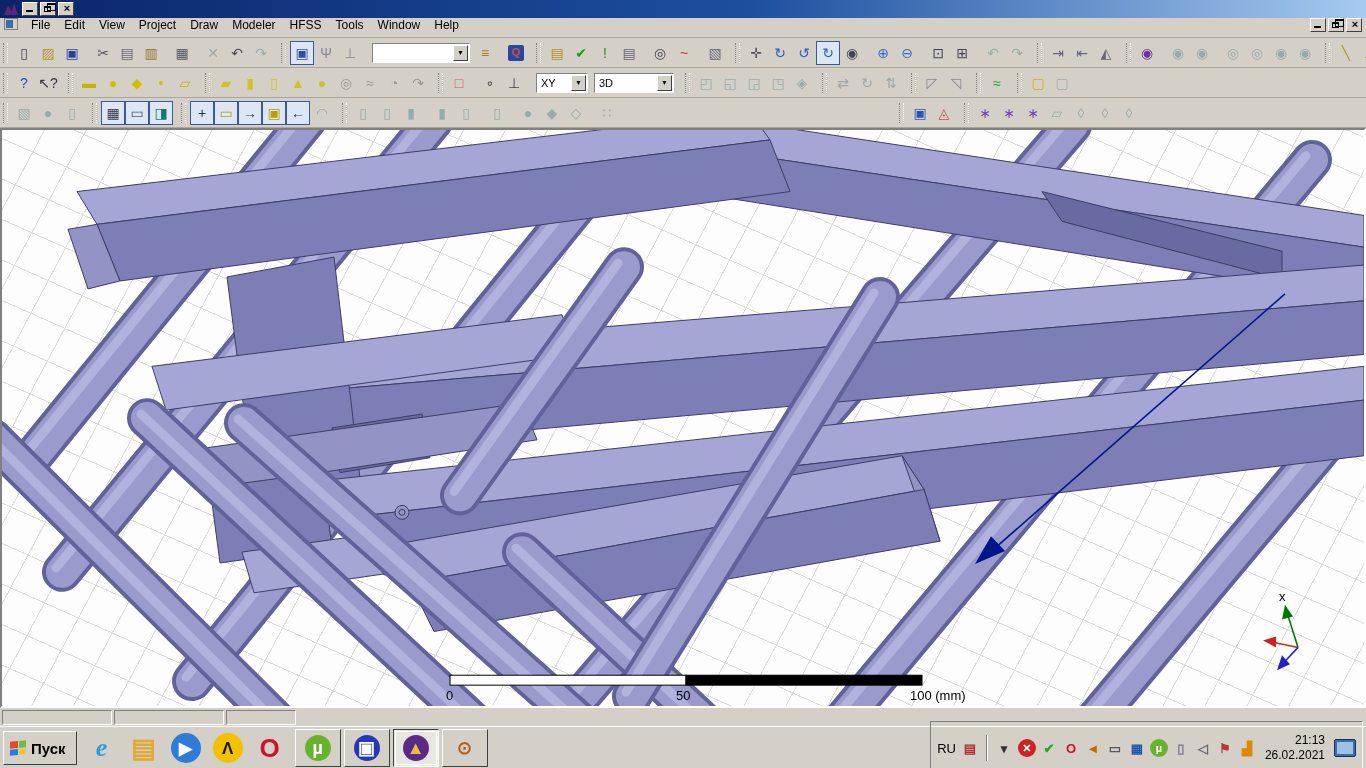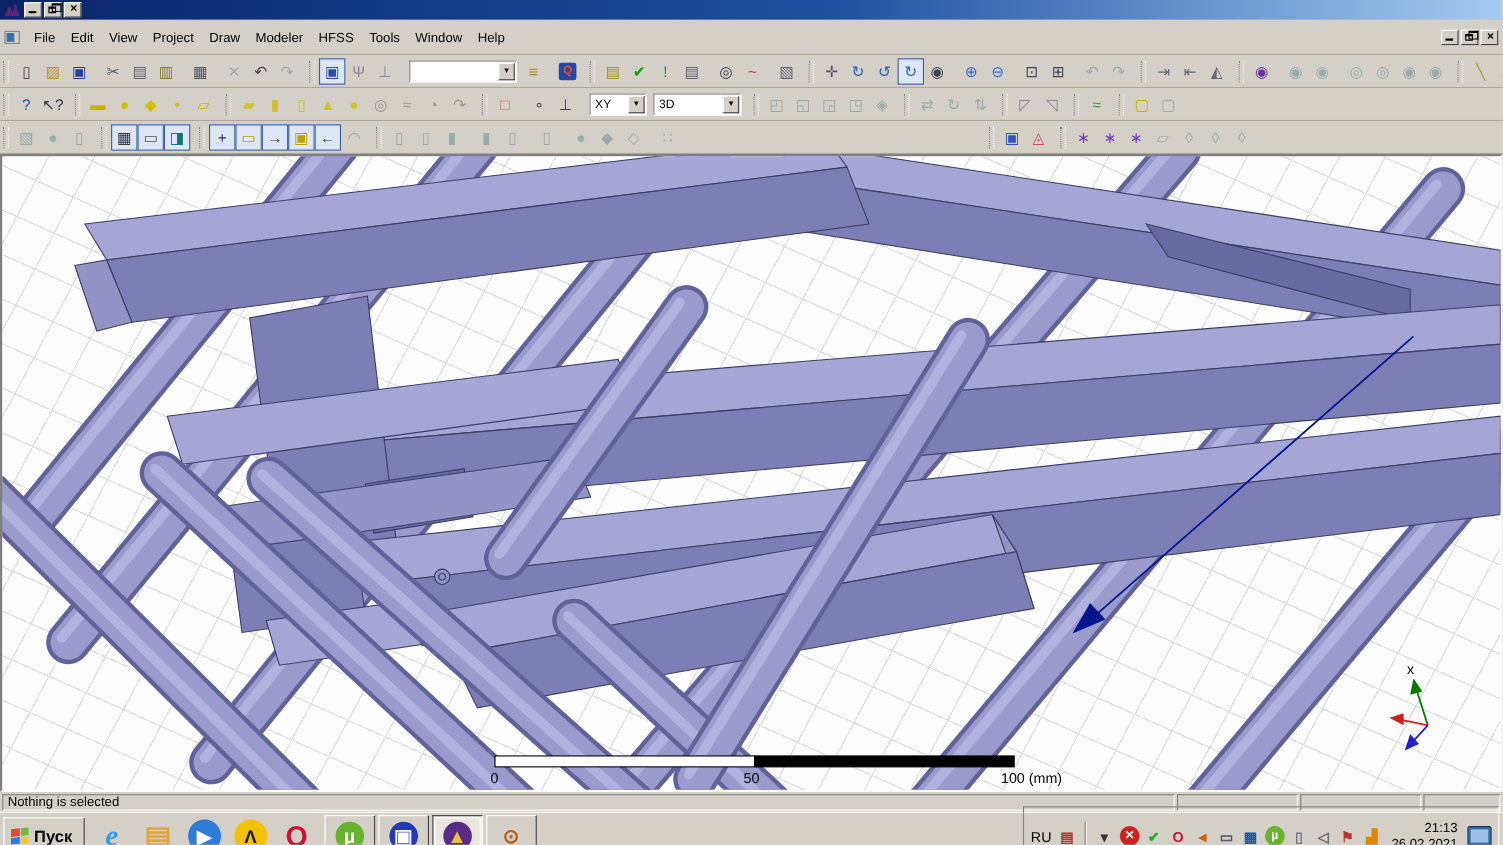--- a/index.html
+++ b/index.html
@@ -13,21 +13,21 @@
     background:linear-gradient(135deg,#7a1f5c,#4b2a8a); clip-path:polygon(0 100%,30% 20%,55% 70%,70% 0,100% 100%); }
   .titlebar .t-text { font-weight:bold; font-size:11px; white-space:nowrap; overflow:hidden; flex:1; letter-spacing:.2px;}
   .winbtns { display:flex; gap:2px; }
   .wbtn { width:16px; height:14px; background:#d4d0c8; border:1px solid;
     border-color:#fff #404040 #404040 #fff; position:relative; cursor:default; }
   .wbtn .mini { position:absolute; left:3px; bottom:3px; width:7px; height:2px; background:#000; }
   .wbtn .rest { position:absolute; left:3px; top:3px; width:7px; height:6px; border:1px solid #000; border-top-width:2px; background:#d4d0c8; }
   .wbtn .rest:before { content:""; position:absolute; left:2px; top:-5px; width:7px; height:5px; border:1px solid #000; border-top-width:2px; }
   .wbtn .cls { position:absolute; left:0; top:-1px; width:16px; text-align:center; font-size:11px; font-weight:bold; color:#000; }
 
-  .menubar { height:32px; display:flex; align-items:center; padding-left:2px; background:#d4d0c8; border-bottom:1px solid #aca899;}
+  .menubar { height:20px; display:flex; padding-left:2px; background:#d4d0c8; border-bottom:1px solid #aca899;}
   .mdi-icon { width:14px; height:12px; border:1px solid #808080; background:#d4d0c8; margin:0 6px 0 2px; position:relative;}
   .mdi-icon:before { content:""; position:absolute; inset:1px 4px 1px 1px; background:#3a6ea5; }
   .menu-item { padding:2px 7px; color:#000; cursor:default; }
   .menubar .winbtns { margin-left:auto; margin-right:4px; }
 
   
   .toolbar { height:30px; display:flex; align-items:center; background:#d4d0c8;
     border-bottom:1px solid #aca899; padding:1px 2px; overflow:hidden; }
   .tb-group { display:flex; align-items:center; margin-right:7px; }
   .tb-group.grip:before { content:""; width:3px; height:20px; margin:0 4px 0 1px;
@@ -668,21 +668,20 @@
       <rect x="448" y="549" width="236" height="10" fill="#fff" stroke="#000"></rect>
       <rect x="684" y="549" width="236" height="10" fill="#000" stroke="#000"></rect>
       <text class="svg-label" x="444" y="574">0</text>
       <text class="svg-label" x="674" y="574">50</text>
       <text class="svg-label" x="908" y="574">100 (mm)</text>
     </g>
   </svg>
 </div>
 
 <div class="statusbar">
-  <div class="sb-panel sb-msg">Nothing is selected</div>
   <div class="sb-panel" style="width:110px"></div>
   <div class="sb-panel" style="width:110px"></div>
   <div class="sb-panel" style="width:70px"></div>
 </div>
 
 <div class="taskbar">
   <div class="start-btn">
     <span class="winflag">
         <i class="wf1"></i>
         <i class="wf2"></i>

